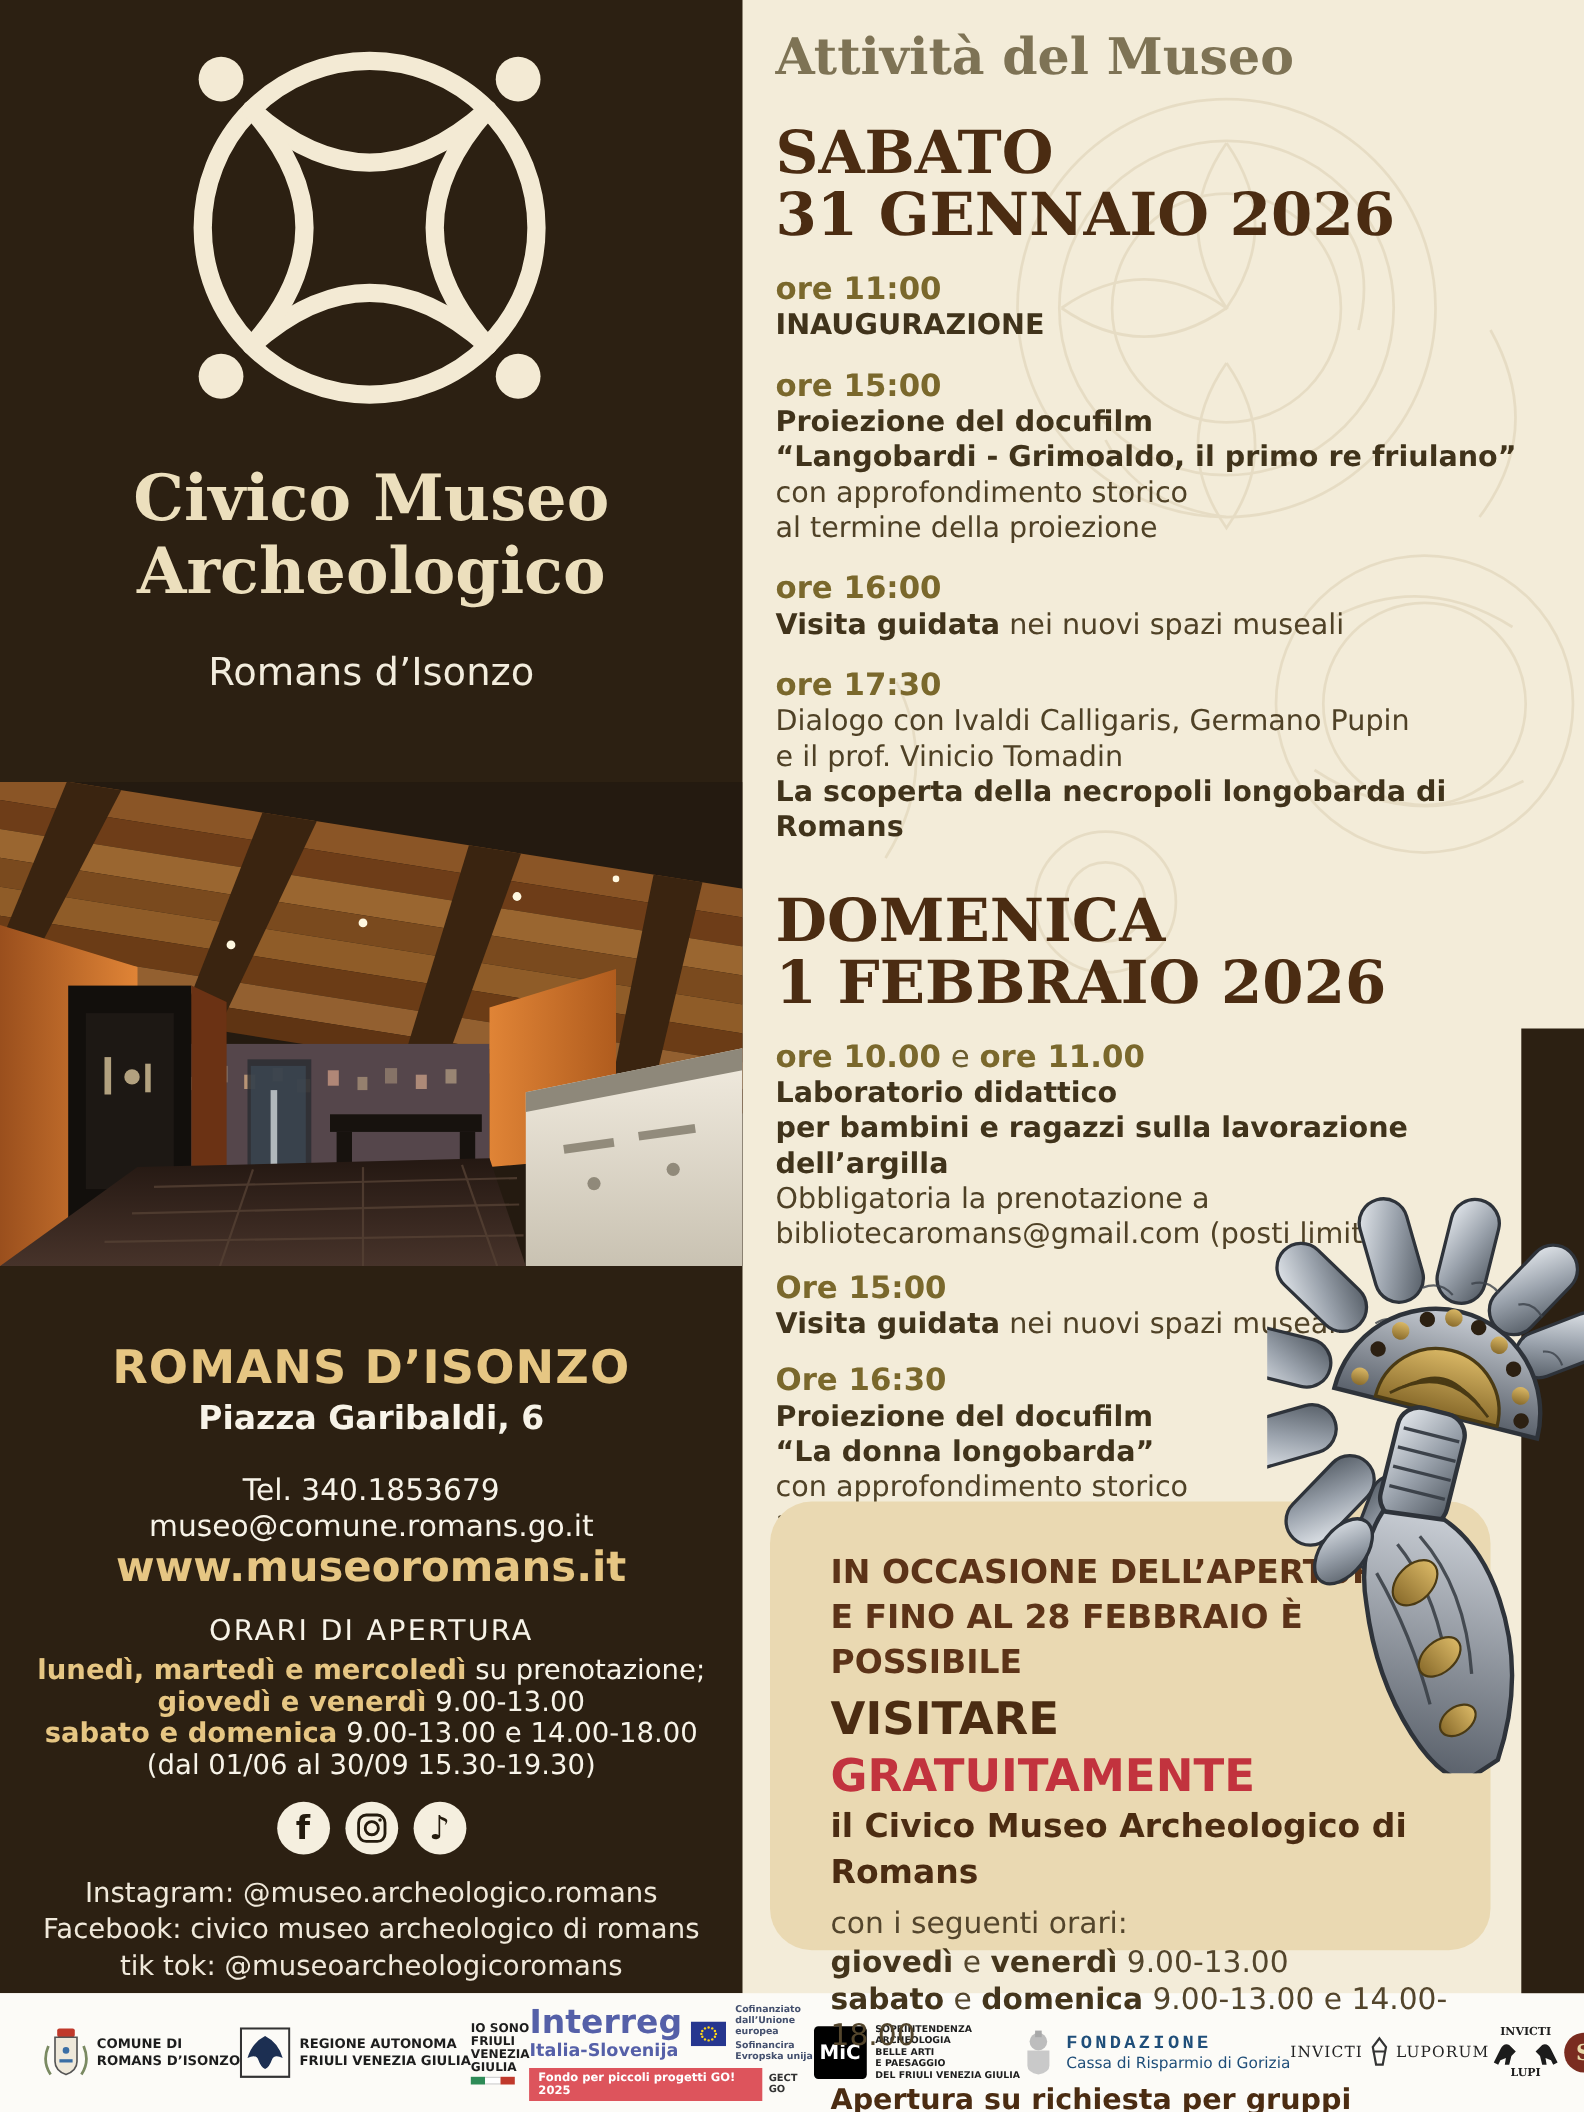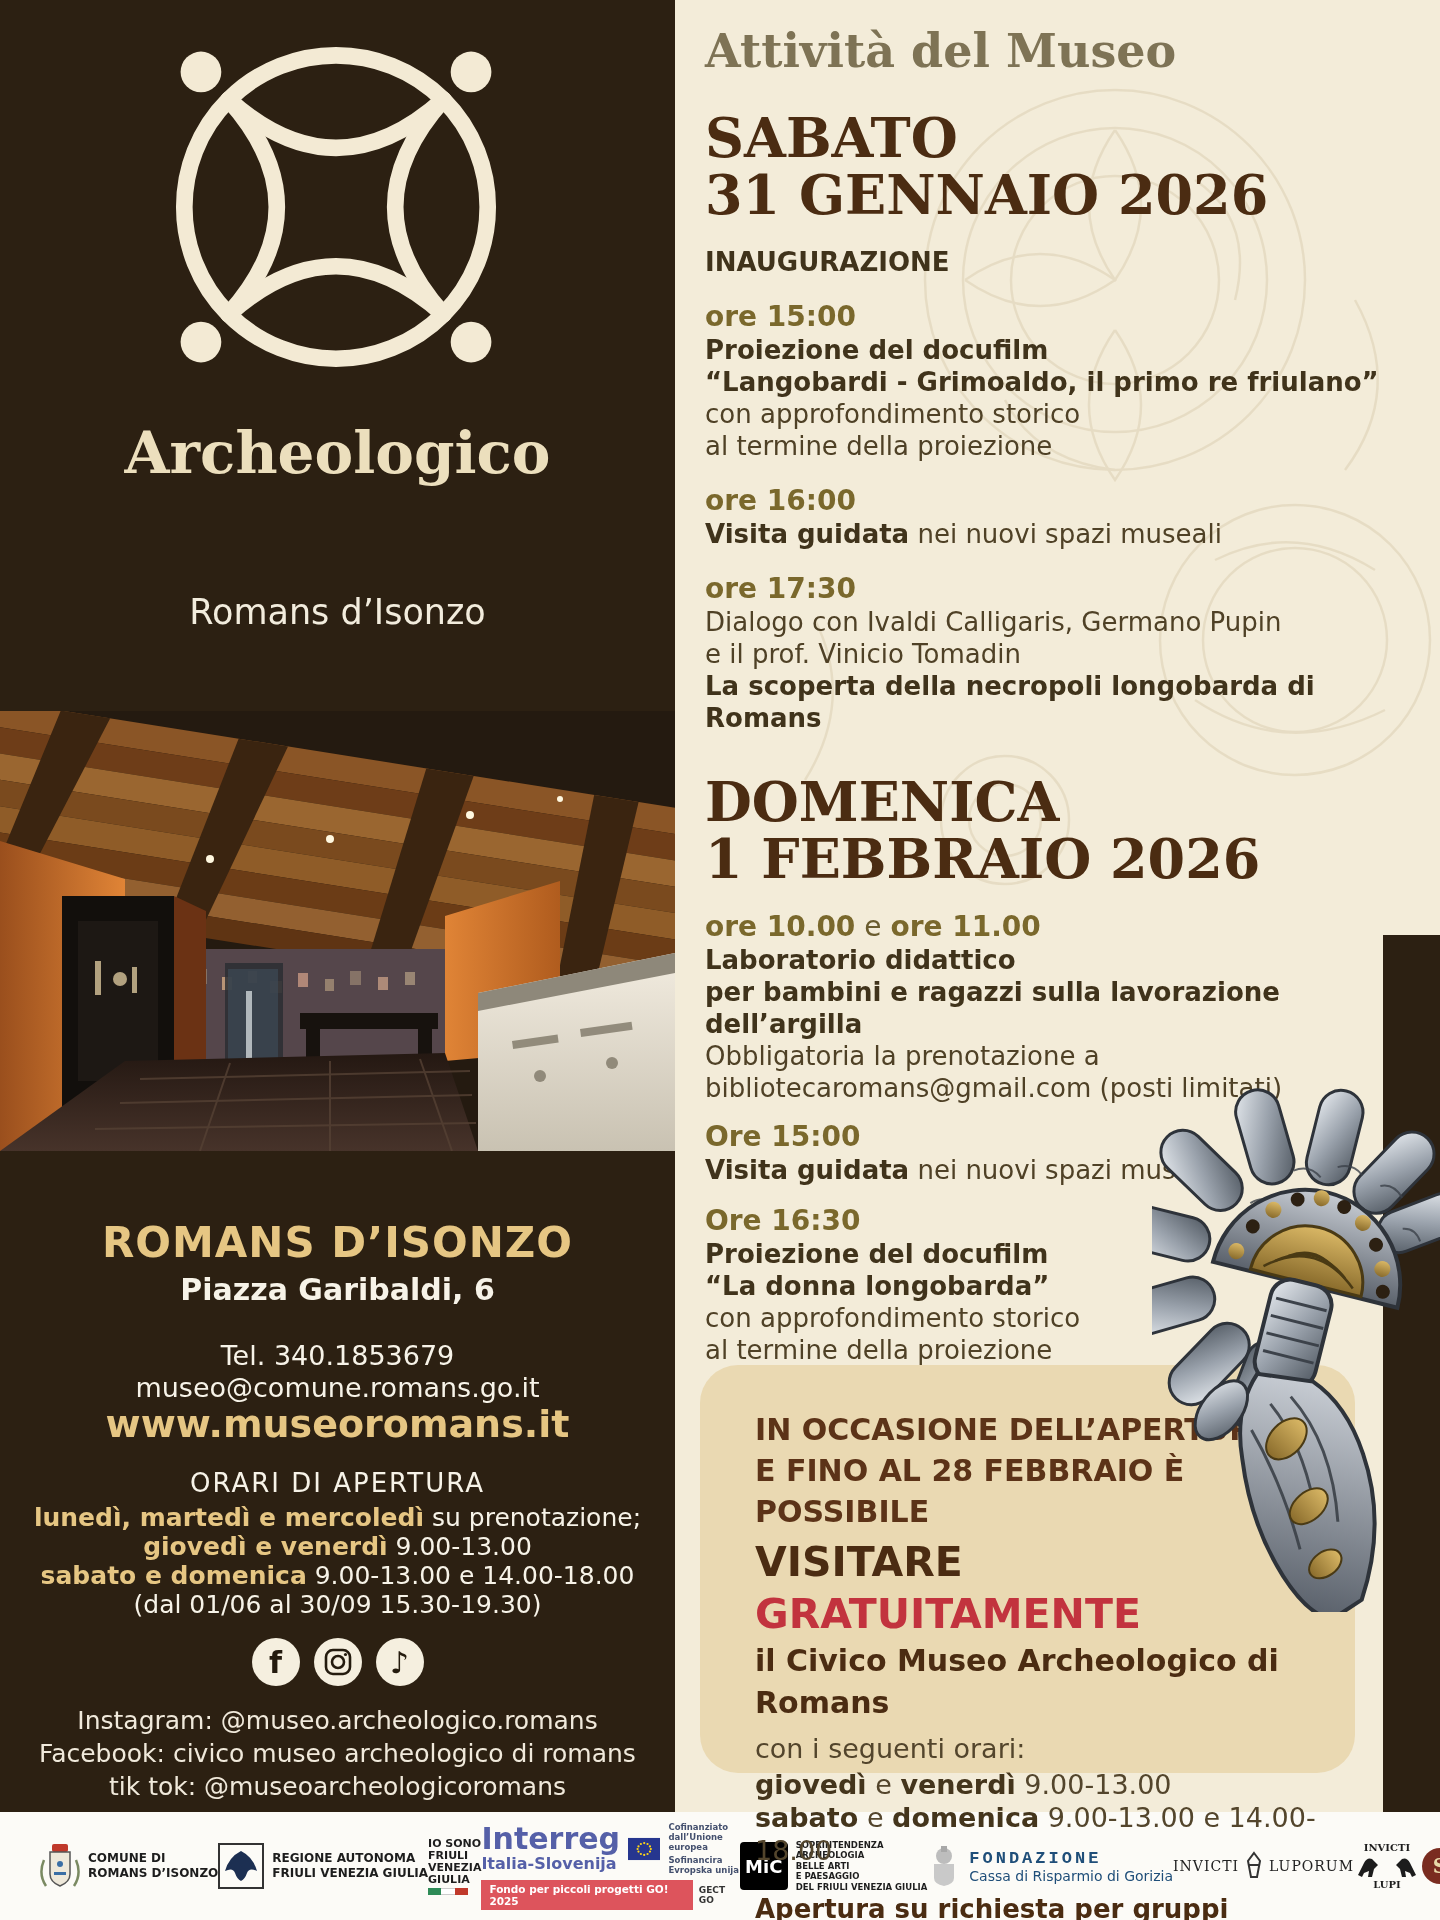--- a/index.html
+++ b/index.html
@@ -108,20 +108,21 @@
         <g fill="#f3ead4">
           <circle cx="27" cy="27" r="11"></circle>
             <circle cx="173" cy="27" r="11"></circle>
           <circle cx="27" cy="173" r="11"></circle>
             <circle cx="173" cy="173" r="11"></circle>
         </g>
       </svg>
     </div>
 
     <div class="mtitle">
+      <div>Civico Museo</div>
       <div>Archeologico</div>
     </div>
     <div class="msub">Romans d’Isonzo</div>
 
     <div class="photo">
       <svg width="675" height="440" viewBox="0 0 675 440">
         <defs>
           <linearGradient id="wallL" x1="0" y1="0" x2="1" y2="0">
             <stop offset="0" stop-color="#9a4f1d"></stop>
               <stop offset="1" stop-color="#e08436"></stop>
@@ -289,20 +290,21 @@
 
     <div class="rcontent">
       <h1 class="r-title">Attività del Museo</h1>
 
       <h2 class="dayhead d1">
         <div>SABATO</div>
         <div>31 GENNAIO 2026</div>
       </h2>
 
       <div class="eitem">
+        <div class="etime"><span>ore 11:00</span></div>
         <div class="eline"><b>INAUGURAZIONE</b><span></span></div>
       </div>
 
       <div class="eitem">
         <div class="etime"><span>ore 15:00</span></div>
         <div class="eline"><b>Proiezione del docufilm</b><span></span></div>
         <div class="eline"><b>“Langobardi - Grimoaldo, il primo re friulano”</b><span></span></div>
         <div class="eline"><b></b><span>con approfondimento storico</span></div>
         <div class="eline"><b></b><span>al termine della proiezione</span></div>
       </div>

